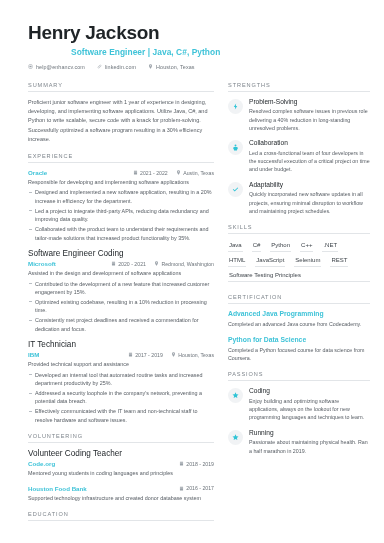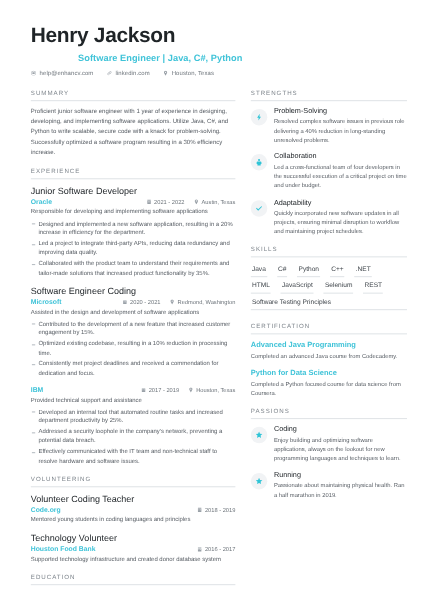--- a/index.html
+++ b/index.html
@@ -134,21 +134,20 @@
 
       <div class="sec">
         <div class="sec-title">SUMMARY</div>
         <div class="summary">Proficient junior software engineer with 1 year of experience in designing, developing, and implementing software applications. Utilize Java, C#, and Python to write scalable, secure code with a knack for problem-solving. Successfully optimized a software program resulting in a 30% efficiency increase.</div>
       </div>
 
       <div class="sec">
         <div class="sec-title">EXPERIENCE</div>
         <div>
             <div class="entry">
-              <div class="role">Junior Software Developer</div>
               <div class="metarow">
                 <span class="org">Oracle</span>
                 <span class="meta">
                   <span class="ic">
                     <svg viewBox="0 0 16 16">
                       <path d="M3 2h10v2H3zM3 5h10v9H3zm2 2v2h2V7zm4 0v2h2V7z"></path>
                     </svg>
                   </span>
                   <span class="txt">2021 - 2022</span>
                 </span>
@@ -190,20 +189,21 @@
                 </span>
               </div>
               <div class="intro">Assisted in the design and development of software applications</div>
               <ul class="bullets">
                 <li>Contributed to the development of a new feature that increased customer engagement by 15%.</li>
                 <li>Optimized existing codebase, resulting in a 10% reduction in processing time.</li>
                 <li>Consistently met project deadlines and received a commendation for dedication and focus.</li>
               </ul>
             </div>
             <div class="entry">
+              <div class="role">IT Technician</div>
               <div class="metarow">
                 <span class="org">IBM</span>
                 <span class="meta">
                   <span class="ic">
                     <svg viewBox="0 0 16 16">
                       <path d="M3 2h10v2H3zM3 5h10v9H3zm2 2v2h2V7zm4 0v2h2V7z"></path>
                     </svg>
                   </span>
                   <span class="txt">2017 - 2019</span>
                 </span>
@@ -238,21 +238,20 @@
                     <svg viewBox="0 0 16 16">
                       <path d="M3 2h10v2H3zM3 5h10v9H3zm2 2v2h2V7zm4 0v2h2V7z"></path>
                     </svg>
                   </span>
                   <span class="txt">2018 - 2019</span>
                 </span>
               </div>
               <div class="intro">Mentored young students in coding languages and principles</div>
             </div>
             <div class="entry">
-              <div class="role">Technology Volunteer</div>
               <div class="metarow">
                 <span class="org">Houston Food Bank</span>
                 <span class="meta">
                   <span class="ic">
                     <svg viewBox="0 0 16 16">
                       <path d="M3 2h10v2H3zM3 5h10v9H3zm2 2v2h2V7zm4 0v2h2V7z"></path>
                     </svg>
                   </span>
                   <span class="txt">2016 - 2017</span>
                 </span>

